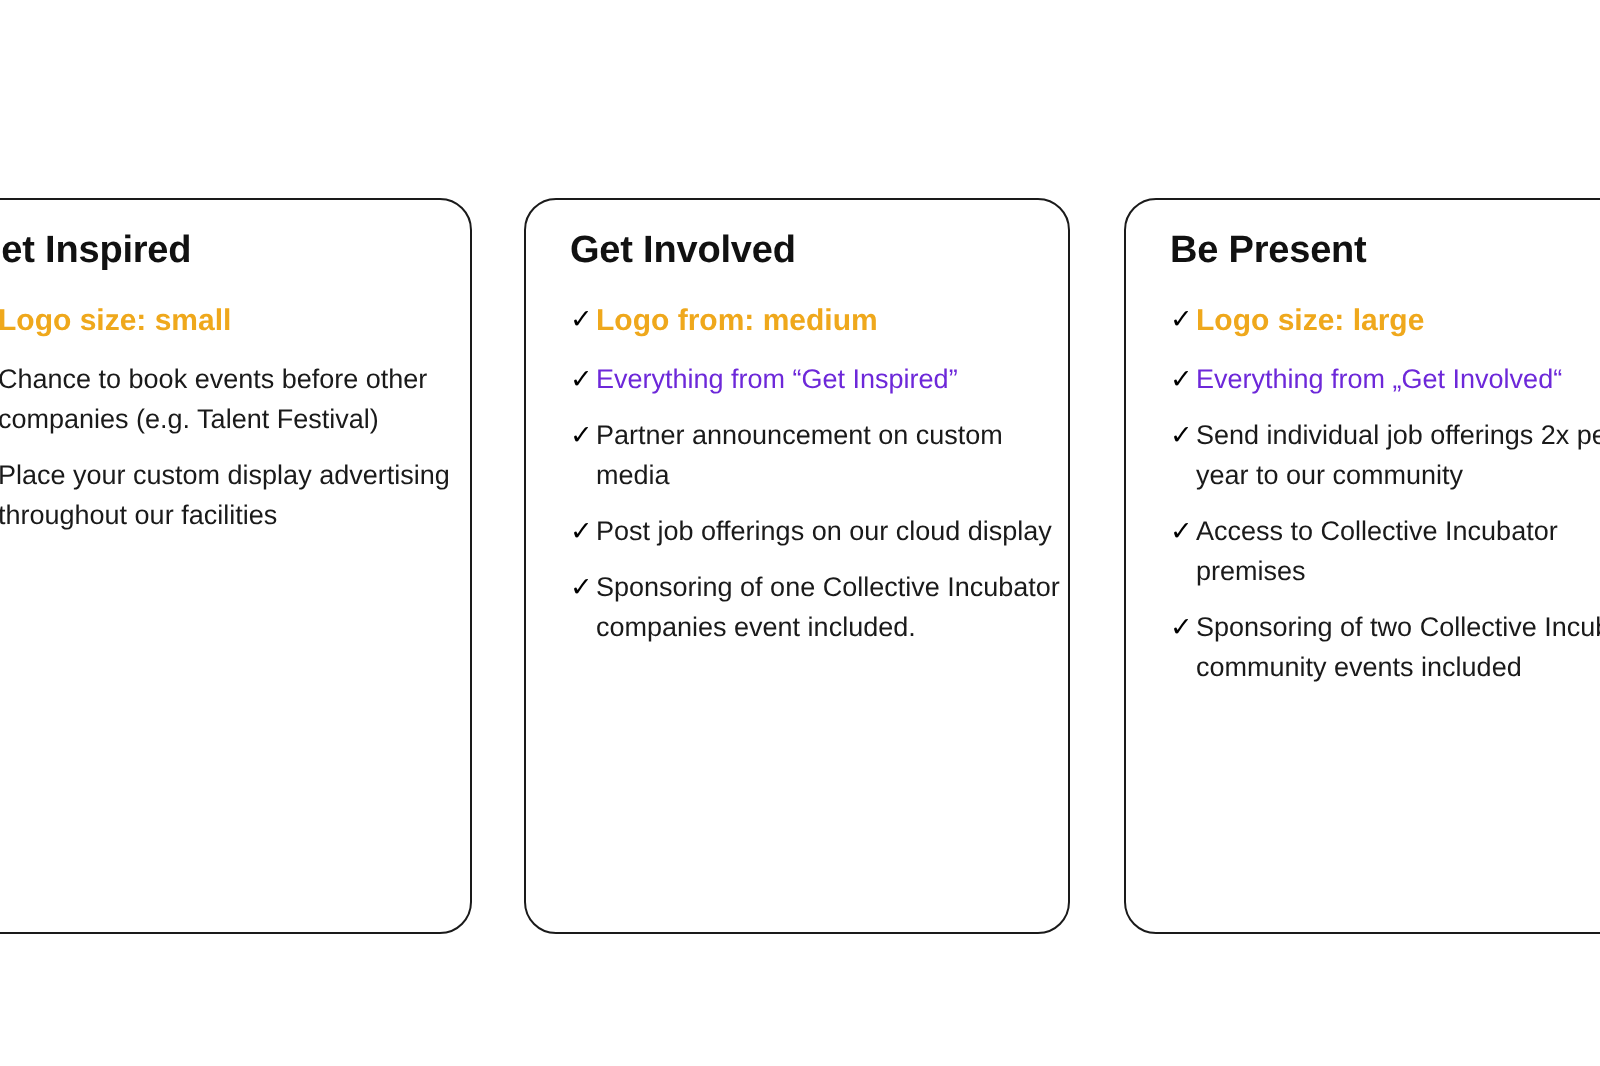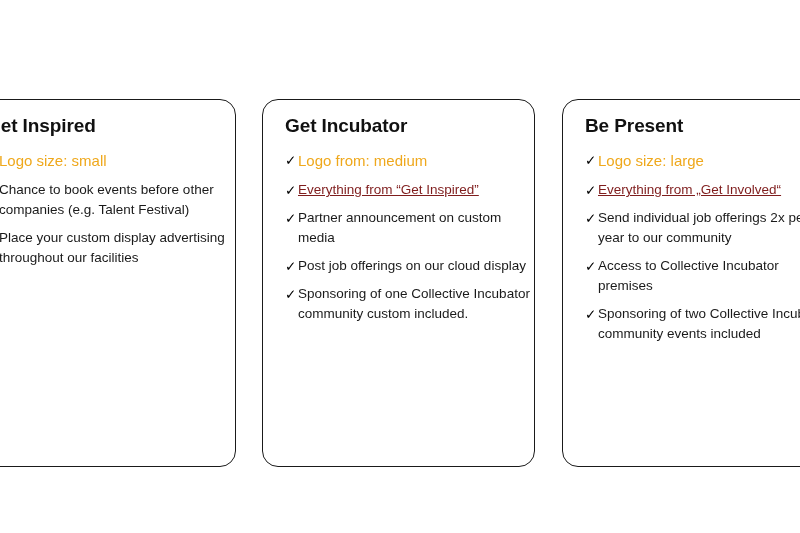--- a/index.html
+++ b/index.html
@@ -84,31 +84,30 @@
     line-height: 20px;
     font-family: "DejaVu Sans", sans-serif;
   }
 
   .feature-item .ftext {
     display: block;
   }
 
   .feature-item.highlight .ftext {
     color: #EFA81C;
-    font-weight: normal;
+    font-weight: bold;
     font-size: 15px;
     line-height: 21px;
   }
   .feature-item.highlight {
     margin-bottom: 9px;
   }
 
   .feature-item.muted .ftext {
-    color: #7f1d1d;
-    text-decoration: underline;
+    color: #6d28d9;
   }
 
   
   .feature-item.nowrap .ftext {
     white-space: nowrap;
   }
 </style>
 </head>
 <body>
 
@@ -129,41 +128,41 @@
         <li class="feature-item">
 
           <span class="ftext">Place your custom display advertising throughout our facilities</span>
         </li>
       </ul>
     </div>
   </div>
 
   <div class="card card-2">
     <div class="card-inner">
-      <div class="card-title">Get Incubator</div>
+      <div class="card-title">Get Involved</div>
       <ul class="feature-list">
         <li class="feature-item highlight nowrap">
           <span class="check">✓</span>
           <span class="ftext">Logo from: medium</span>
         </li>
         <li class="feature-item muted nowrap">
           <span class="check">✓</span>
           <span class="ftext">Everything from “Get Inspired”</span>
         </li>
         <li class="feature-item">
           <span class="check">✓</span>
           <span class="ftext">Partner announcement on custom media</span>
         </li>
         <li class="feature-item">
           <span class="check">✓</span>
           <span class="ftext">Post job offerings on our cloud display</span>
         </li>
         <li class="feature-item">
           <span class="check">✓</span>
-          <span class="ftext">Sponsoring of one Collective Incubator community custom included.</span>
+          <span class="ftext">Sponsoring of one Collective Incubator companies event included.</span>
         </li>
       </ul>
     </div>
   </div>
 
   <div class="card card-3">
     <div class="card-inner">
       <div class="card-title">Be Present</div>
       <ul class="feature-list">
         <li class="feature-item highlight nowrap">

